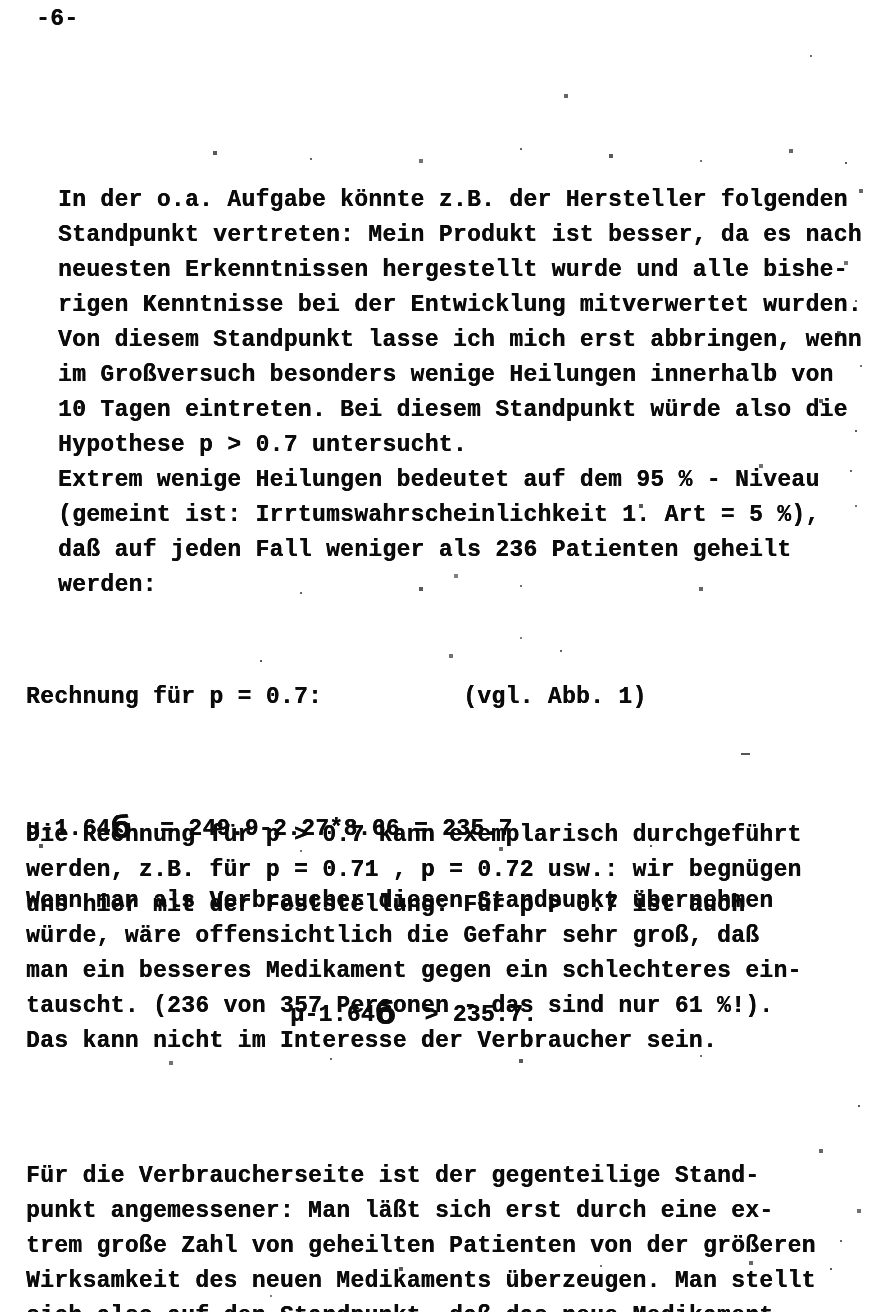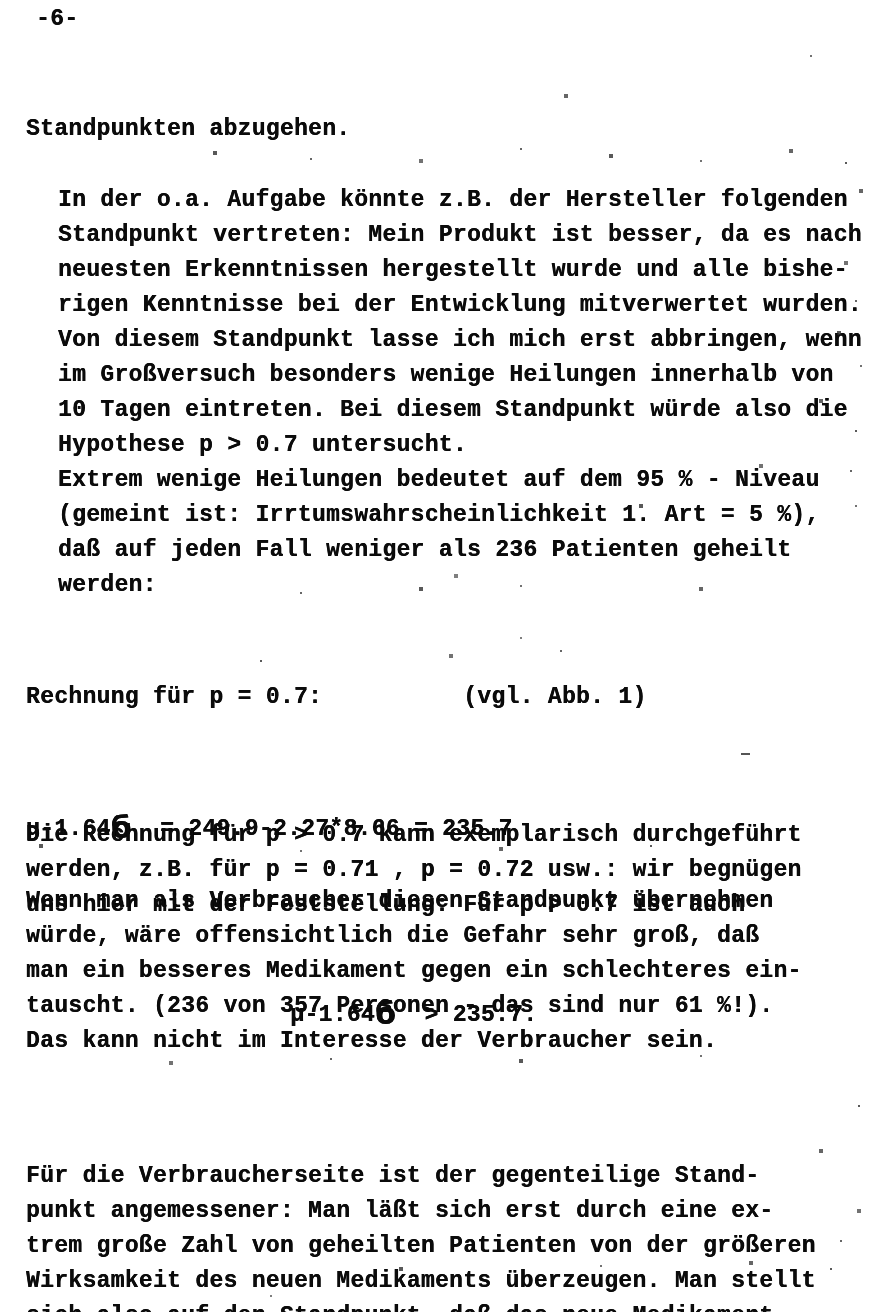--- a/index.html
+++ b/index.html
@@ -57,21 +57,20 @@
     background:#2a2a2a;opacity:.8;pointer-events:none;
   }
 </style>
 </head>
 <body>
 
 <div class="page">
 
   <div class="pageno">-6-</div>
 
-  <div class="blk b1">Standpunkten abzugehen.</div>
 
   <div class="blk b2">In der o.a. Aufgabe könnte z.B. der Hersteller folgenden
 Standpunkt vertreten: Mein Produkt ist besser, da es nach
 neuesten Erkenntnissen hergestellt wurde und alle bishe-
 rigen Kenntnisse bei der Entwicklung mitverwertet wurden.
 Von diesem Standpunkt lasse ich mich erst abbringen, wenn
 im Großversuch besonders wenige Heilungen innerhalb von
 10 Tagen eintreten. Bei diesem Standpunkt würde also die
 Hypothese p &gt; 0.7 untersucht.
 Extrem wenige Heilungen bedeutet auf dem 95 % - Niveau

